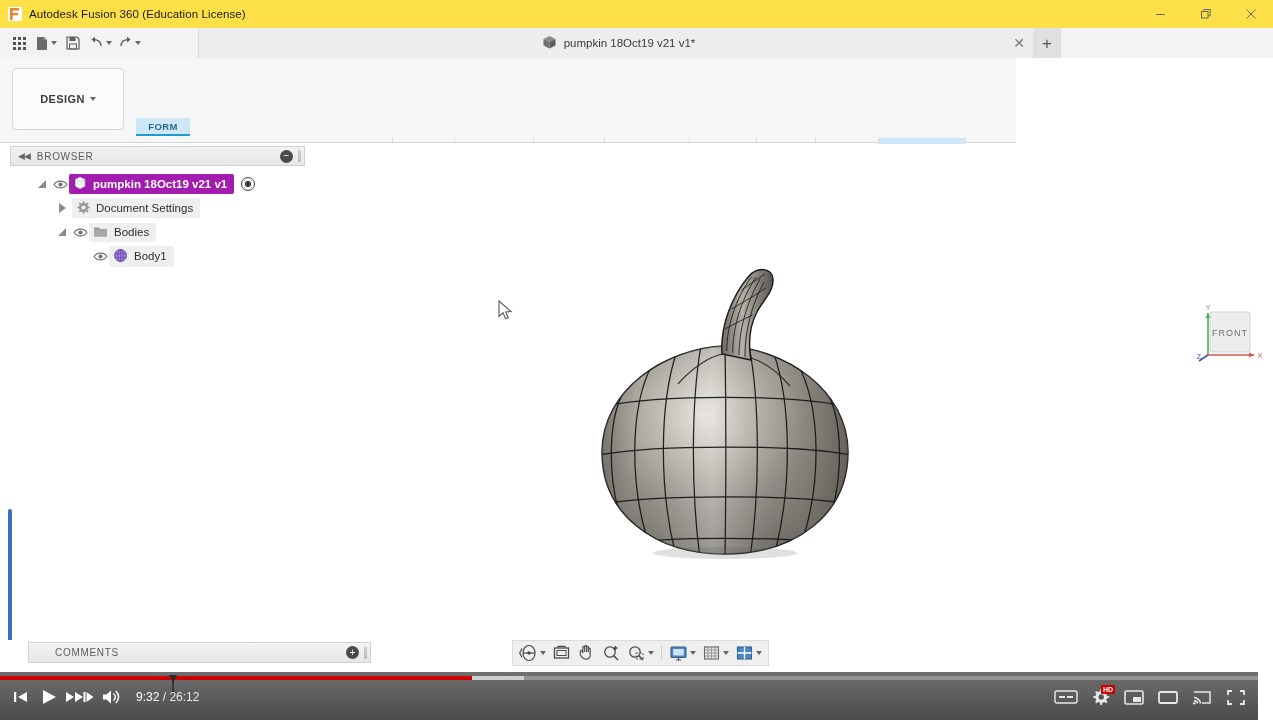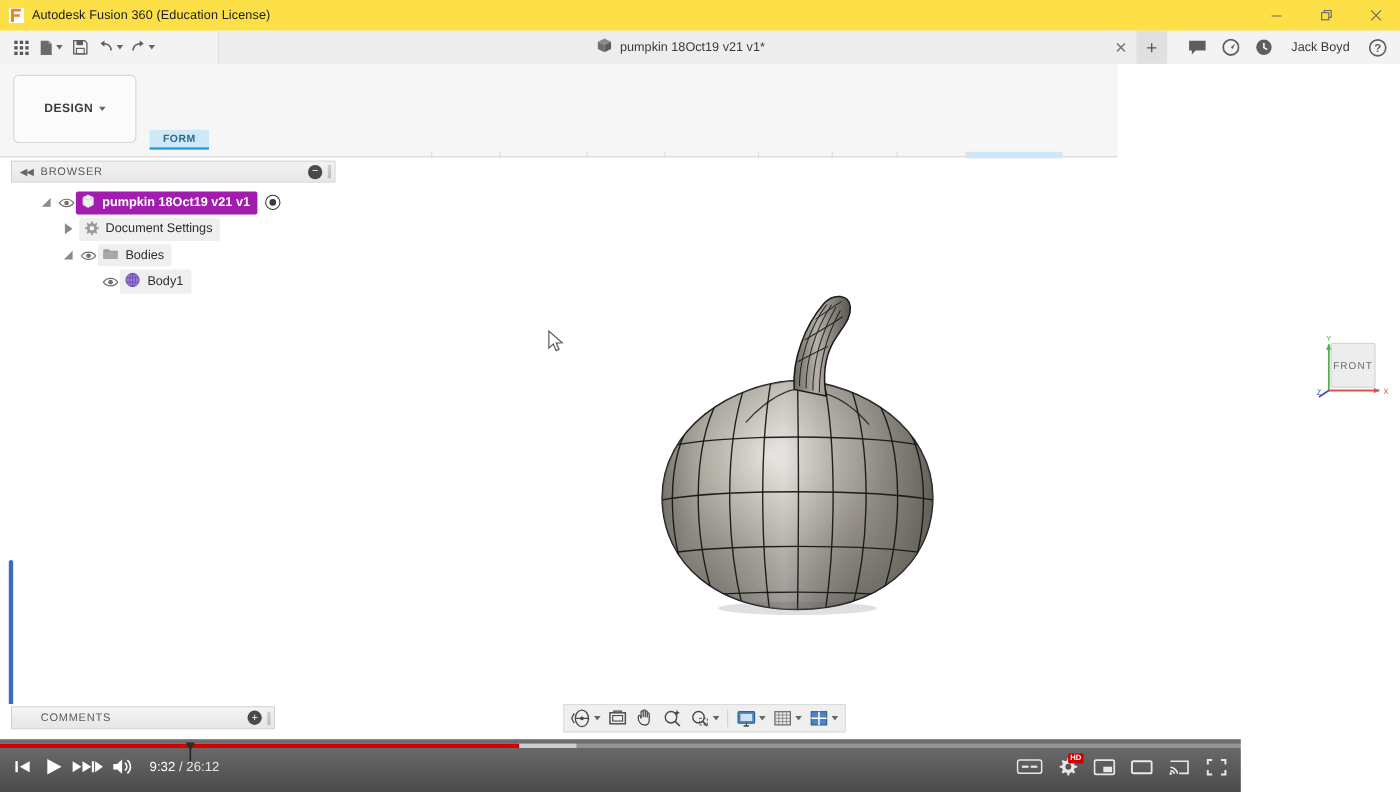--- a/index.html
+++ b/index.html
@@ -253,22 +253,22 @@
     position: absolute; left: 560px; top: 118px;
     width: 330px; height: 310px;
   }
   .cursor-ptr {
     position: absolute; left: 498px; top: 156px;
     width: 16px; height: 22px;
   }
 
   
   .comments-bar {
-    position: absolute; left: 10px; top: 642px;
-    width: 240px; height: 21px;
+    position: absolute; left: 28px; top: 642px;
+    width: 343px; height: 21px;
     background: linear-gradient(#f4f4f4,#e6e6e6);
     border: 1px solid #d2d2d2;
     display: flex; align-items: center; justify-content: flex-end;
   }
   .comments-title {
     font-size: 10px; color: #5a5a5a; letter-spacing: .7px; padding-left: 26px;
   }
   .navbar {
     position: absolute; left: 512px; top: 640px;
     height: 26px;
@@ -278,21 +278,21 @@
   .nav-btn {
     height: 22px;
     display: flex; align-items: center; justify-content: center;
     padding: 0 3px;
     cursor: default;
   }
   .nav-sep { width: 1px; height: 16px; background: #d0d0d0; margin: 0 4px; }
 
   
   .player {
-    position: absolute; left: 0; top: 672px; width: 1128px; height: 48px;
+    position: absolute; left: 0; top: 672px; width: 1258px; height: 48px;
     background: linear-gradient(#6f6f6f, #4b4b4b);
   }
   .progress-track {
     position: absolute; left: 0; top: 4px; width: 1273px; height: 4px;
     background: rgba(255,255,255,.28);
   }
   .progress-loaded {
     position: absolute; left: 0; top: 0; height: 4px;
     background: rgba(255,255,255,.55);
   }
@@ -423,46 +423,20 @@
           <path d="M1.5 4 L7.5 7 V13.5 L1.5 10.5 Z" fill="#6f6f6f"></path>
           <path d="M13.5 4 L7.5 7 V13.5 L13.5 10.5 Z" fill="#5c5c5c"></path>
         </svg>
       </span>
       <span>pumpkin 18Oct19 v21 v1*</span>
     </div>
   </div>
   <div class="tab-close">✕</div>
   <div class="tab-new">+</div>
 
-  <div class="acct-strip">
-    <div class="acct-btn">
-      <svg width="17" height="15" viewBox="0 0 17 15">
-        <path d="M1 1 H16 V10 H7 L3.5 13.5 V10 H1 Z" fill="#5e5e5e"></path>
-      </svg>
-    </div>
-    <div class="acct-btn">
-      <svg width="16" height="16" viewBox="0 0 16 16">
-        <circle cx="8" cy="8" r="7" fill="none" stroke="#5e5e5e" stroke-width="1.6"></circle>
-        <path d="M8 8 L12 4.5 L9.5 9.5 Z" fill="#5e5e5e"></path>
-      </svg>
-    </div>
-    <div class="acct-btn">
-      <svg width="16" height="16" viewBox="0 0 16 16">
-        <circle cx="8" cy="8" r="7" fill="#5e5e5e"></circle>
-        <path d="M8 4 V8.3 L11 10" fill="none" stroke="#fff" stroke-width="1.4"></path>
-      </svg>
-    </div>
-    <span class="acct-name">Jack Boyd</span>
-    <div class="acct-btn">
-      <svg width="17" height="17" viewBox="0 0 17 17">
-        <circle cx="8.5" cy="8.5" r="7.3" fill="none" stroke="#5e5e5e" stroke-width="1.5"></circle>
-        <text x="8.5" y="12.4" font-size="10.5" font-family="Liberation Sans, sans-serif" fill="#5e5e5e" text-anchor="middle" font-weight="bold">?</text>
-      </svg>
-    </div>
-  </div>
 
   <div class="ribbon">
 
     <div class="ws-selector">
       <span class="ws-label">DESIGN</span>
       <span class="caret" style="margin-left:5px;"></span>
     </div>
 
     <div class="form-tab">
       <span>FORM</span>

